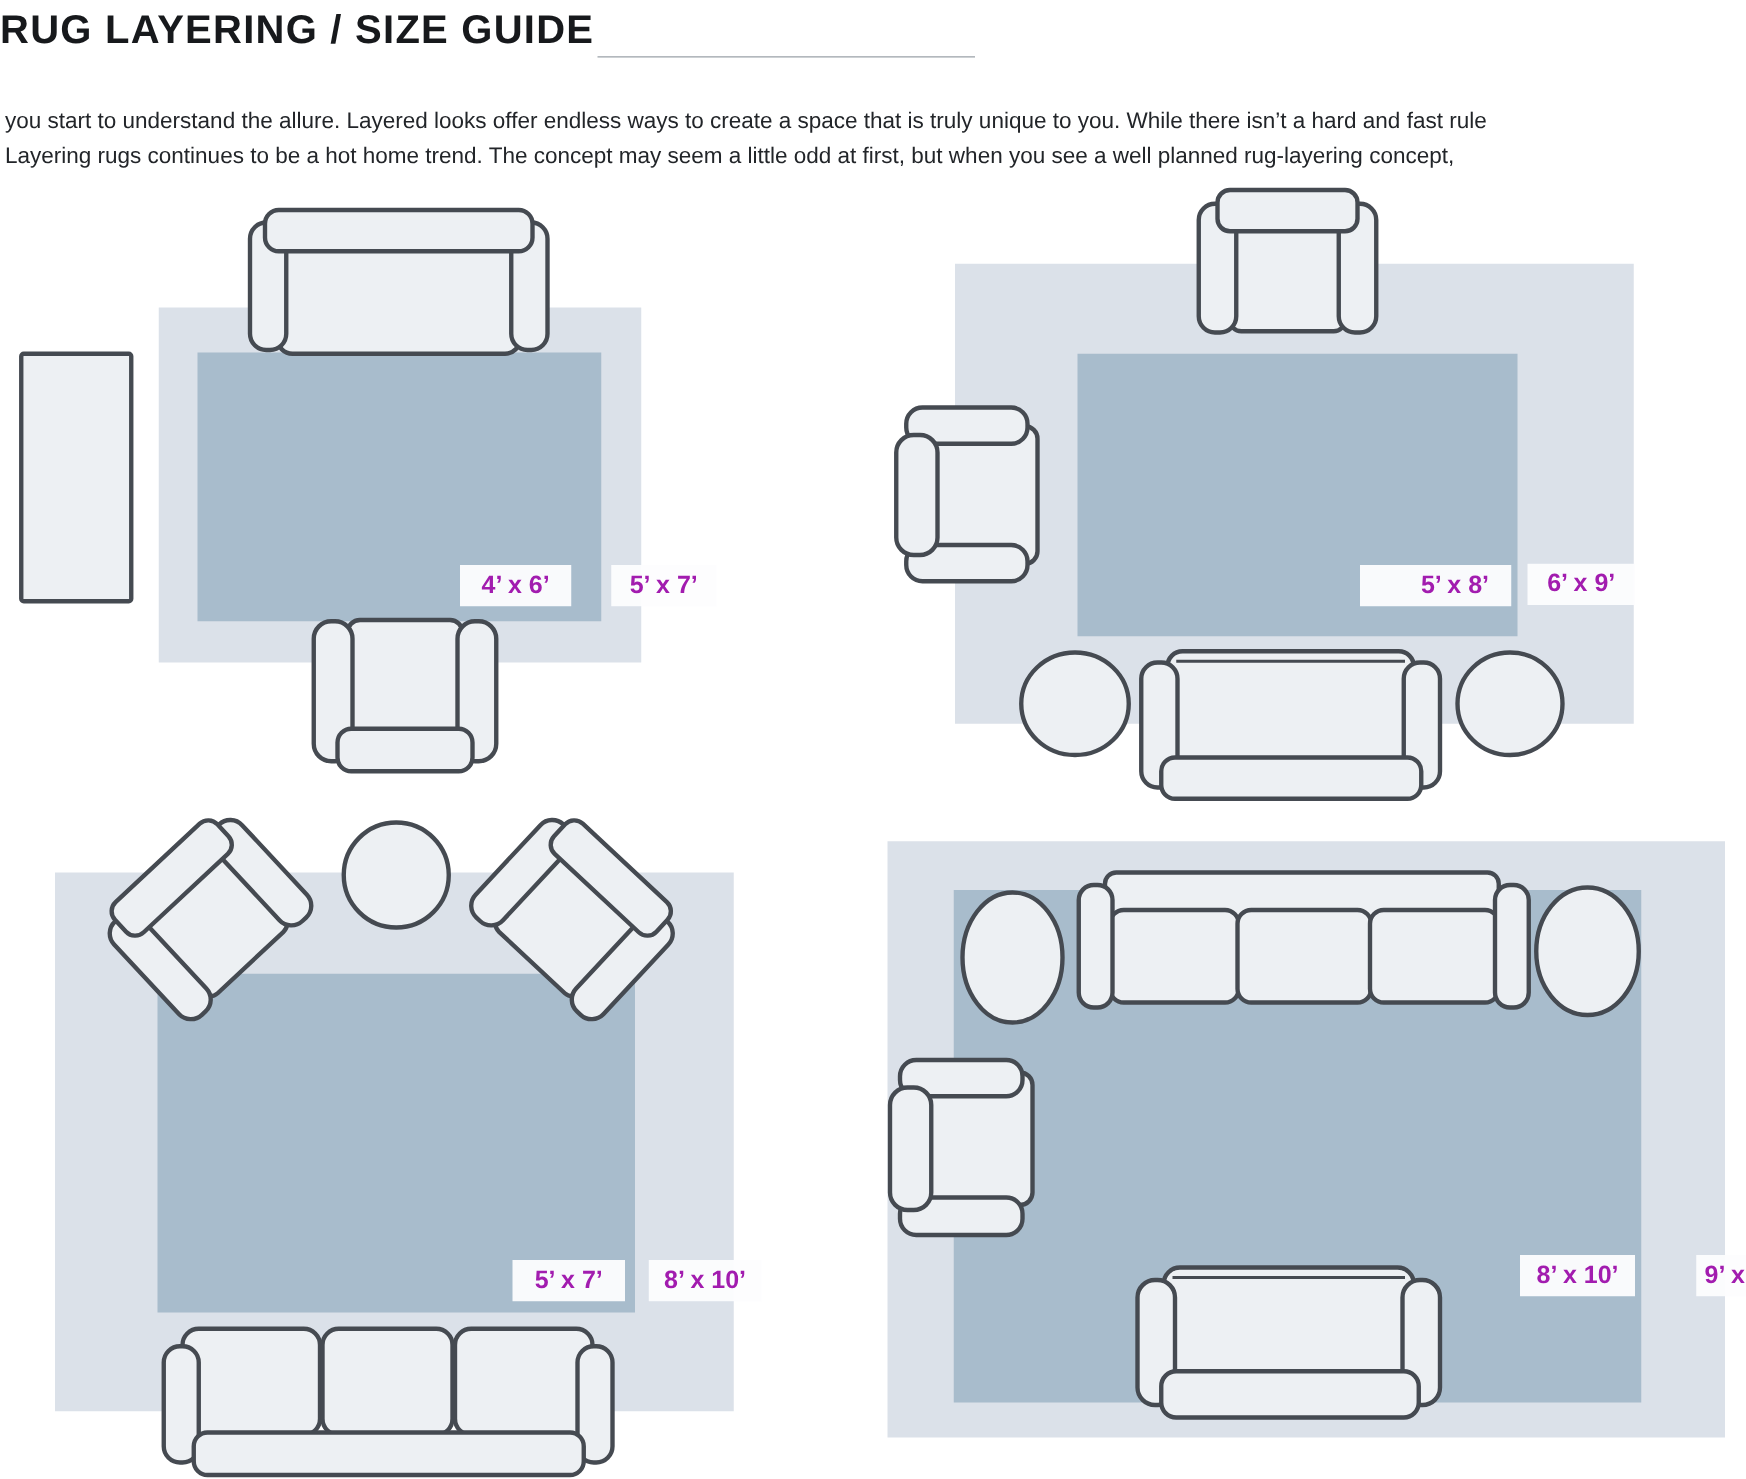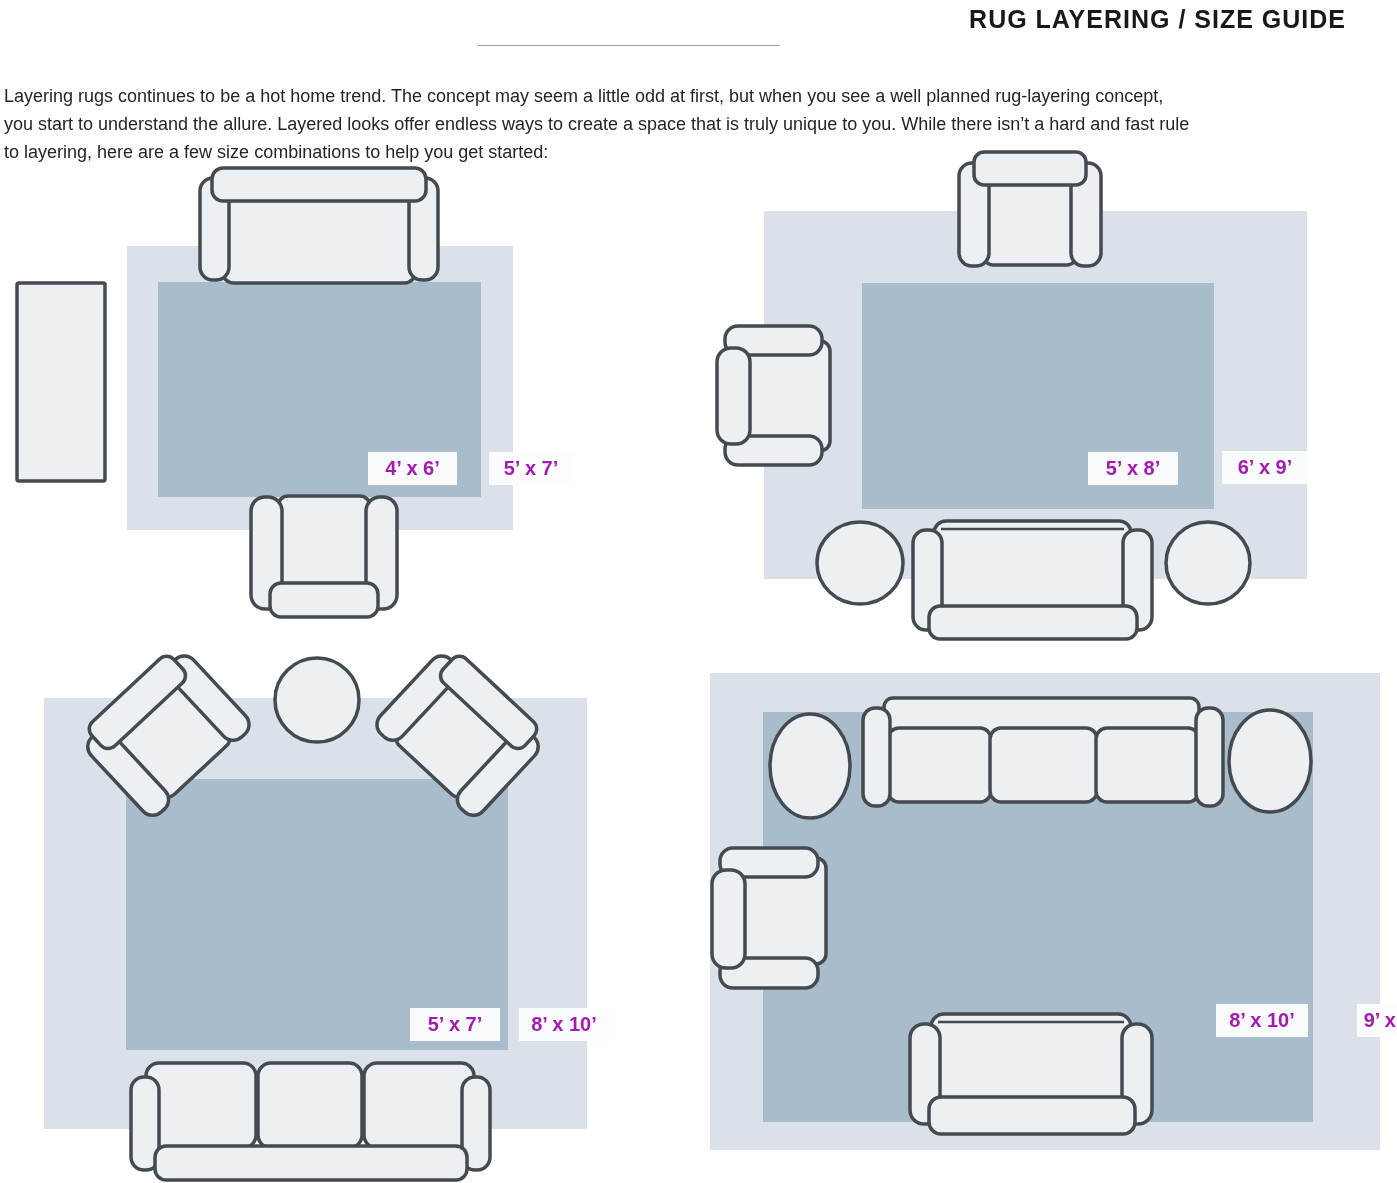--- a/index.html
+++ b/index.html
@@ -8,22 +8,22 @@
     width: 1397px;
     height: 1183px;
     background: #ffffff;
     font-family: "Liberation Sans", sans-serif;
     overflow: hidden;
   }
   .title {
     position: absolute;
     top: 5px; left: 0;
     width: 1346px;
-    text-align: right;
-    font-size: 25px;
+    text-align: left;
+    font-size: 32px;
     font-weight: 700;
     letter-spacing: 1px;
     color: #17191c;
     margin: 0;
   }
   .title-underline {
     position: absolute;
     top: 45px; left: 478px;
     width: 302px; height: 1px;
     background: #9aa1a8;
@@ -59,23 +59,22 @@
 </style>
 </head>
 <body>
 
 <div class="page">
 
   <h1 class="title">RUG LAYERING / SIZE GUIDE</h1>
   <div class="title-underline"></div>
 
   <div class="intro">
+    <div class="intro-line">you start to understand the allure. Layered looks offer endless ways to create a space that is truly unique to you. While there isn’t a hard and fast rule</div>
     <div class="intro-line">Layering rugs continues to be a hot home trend. The concept may seem a little odd at first, but when you see a well planned rug-layering concept,</div>
-    <div class="intro-line">you start to understand the allure. Layered looks offer endless ways to create a space that is truly unique to you. While there isn’t a hard and fast rule</div>
-    <div class="intro-line">to layering, here are a few size combinations to help you get started:</div>
   </div>
 
   <svg class="diagram-svg" width="1397" height="1183" viewBox="0 0 1397 1183">
 
     <rect class="rug-large" x="127" y="246" width="386" height="284"></rect>
     <rect class="rug-small" x="158" y="282" width="323" height="215"></rect>
 
     <g>
       <rect class="furn" x="17" y="283" width="88" height="198" rx="2"></rect>
     </g>
@@ -187,21 +186,21 @@
       <line class="furn-line" x1="938" y1="1022" x2="1124" y2="1022"></line>
       <rect class="furn" x="910" y="1024" width="30" height="100" rx="14"></rect>
       <rect class="furn" x="1122" y="1024" width="30" height="100" rx="14"></rect>
       <rect class="furn" x="929" y="1097" width="206" height="37" rx="12"></rect>
     </g>
   </svg>
 
   <div class="size-label" style="left:368px; top:452px; width:89px;">4’ x 6’</div>
   <div class="size-label" style="left:489px; top:452px; width:84px;">5’ x 7’</div>
 
-  <div class="size-label" style="left:1088px; top:452px; width:90px;">5’ x 8’</div>
+  <div class="size-label" style="left:1088px; top:452px; width:90px;padding-left:31px;">5’ x 8’</div>
   <div class="size-label" style="left:1222px; top:451px; width:86px;">6’ x 9’</div>
 
   <div class="size-label" style="left:410px; top:1008px; width:90px;">5’ x 7’</div>
   <div class="size-label" style="left:519px; top:1008px; width:90px;">8’ x 10’</div>
 
   <div class="size-label" style="left:1216px; top:1004px; width:92px;">8’ x 10’</div>
   <div class="size-label" style="left:1357px; top:1004px; width:79px;">9’ x 12’</div>
 
 </div>
 

